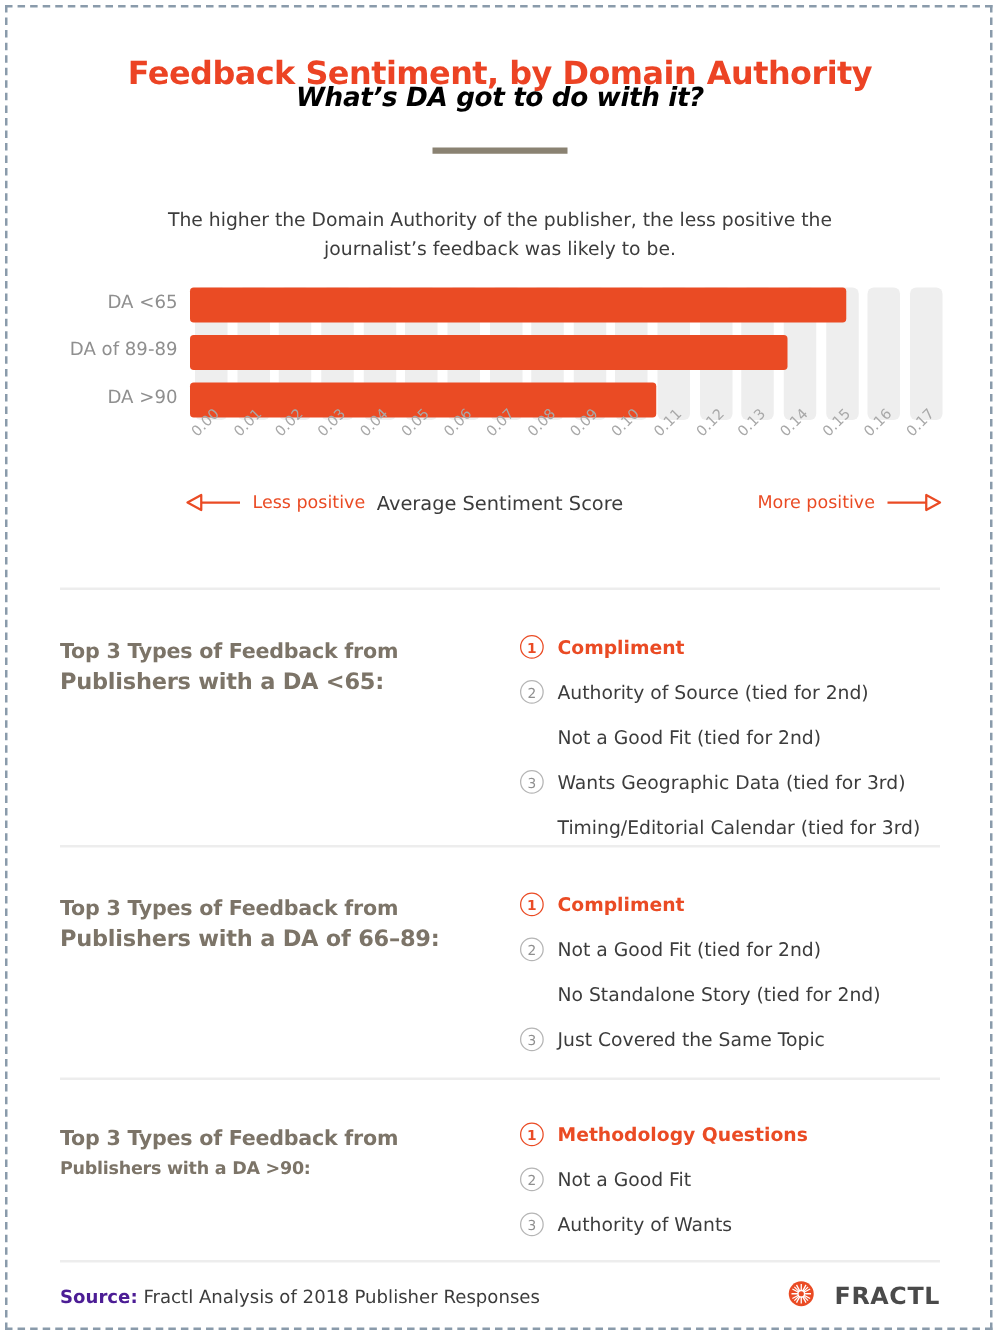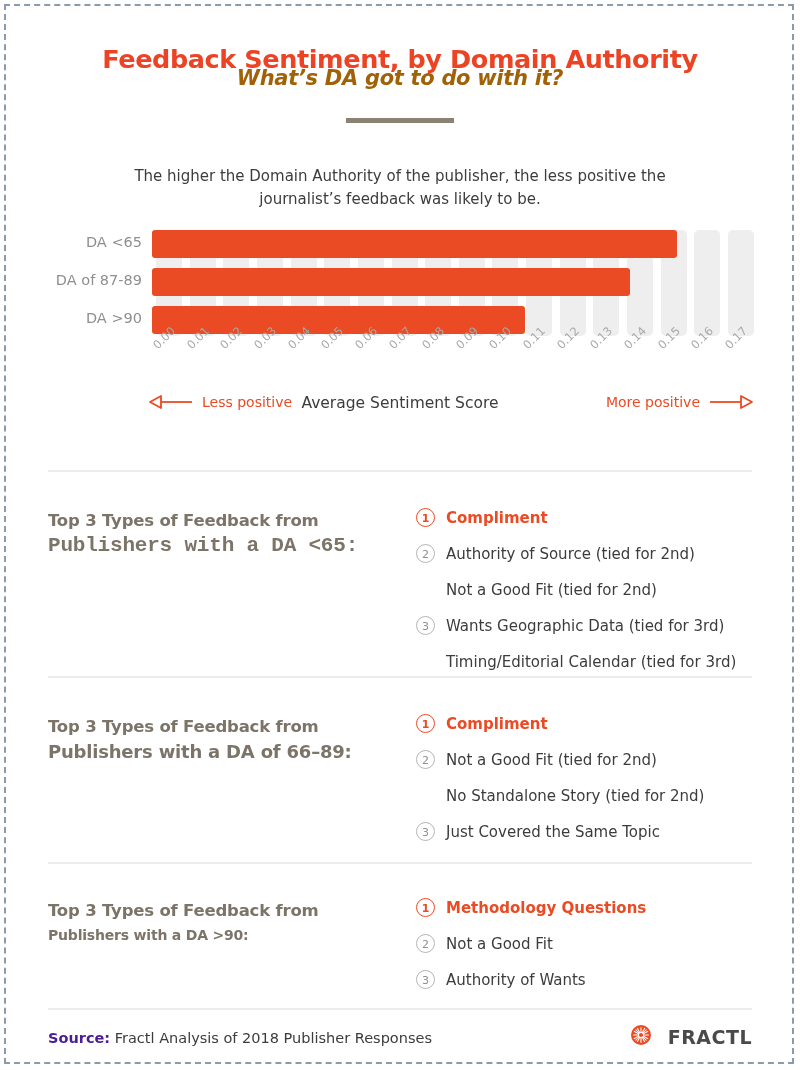--- a/index.html
+++ b/index.html
@@ -30,21 +30,21 @@
     text-align:center;
     font-family:"DejaVu Sans", sans-serif;
     font-size:25.5px;font-weight:bold;
     color:#ec4324;
     letter-spacing:-0.4px;
   }
   .subtitle{
     position:absolute;left:0;top:58px;width:784px;
     text-align:center;
     font-size:21px;font-style:italic;font-weight:bold;
-    color:#a16207;
+    color:#000000;
     letter-spacing:-0.3px;
   }
   .title-rule{
     position:absolute;left:338px;top:110px;
     width:108px;height:5px;background:#8a8272;
   }
   .lede{
     position:absolute;left:112px;top:157px;width:560px;
     text-align:center;
     font-size:15px;color:#3c3c3c;line-height:23px;
@@ -182,21 +182,21 @@
         <div class="colband" style="left: 340.471px;"></div>
         <div class="colband" style="left: 374.118px;"></div>
         <div class="colband" style="left: 407.765px;"></div>
         <div class="colband" style="left: 441.412px;"></div>
         <div class="colband" style="left: 475.059px;"></div>
         <div class="colband" style="left: 508.706px;"></div>
         <div class="colband" style="left: 542.353px;"></div>
         <div class="colband" style="left: 576px;"></div>
         <div class="cat-label" style="top: 4px; right: 582px;">DA &lt;65</div>
         <div class="bar" title="DA &lt;65: 0.156" style="left: 0px; top: 0px; width: 524.894px; background: rgb(234, 75, 36);"></div>
-        <div class="cat-label" style="top: 42px; right: 582px;">DA of 87-89</div>
+        <div class="cat-label" style="top: 42px; right: 582px;">DA of 89-89</div>
         <div class="bar" title="DA of 66-89: 0.142" style="left: 0px; top: 38px; width: 477.788px; background: rgb(234, 75, 36);"></div>
         <div class="cat-label" style="top: 80px; right: 582px; padding-left: 20px;">DA &gt;90</div>
         <div class="bar" title="DA &gt;90: 0.111" style="left: 0px; top: 76px; width: 373.482px; background: rgb(234, 75, 36);"></div>
       </div>
     <div class="ticks" id="tick-row">
         <span class="tick" style="left: -2px;">0.00</span>
         <span class="tick" style="left: 31.6471px;">0.01</span>
         <span class="tick" style="left: 65.2941px;">0.02</span>
         <span class="tick" style="left: 98.9412px;">0.03</span>
         <span class="tick" style="left: 132.588px;">0.04</span>
@@ -235,21 +235,21 @@
           <polygon points="44,8 33,2 33,14" fill="none" stroke="#ea4b24" stroke-width="1.8" stroke-linejoin="round"></polygon>
         </svg>
       </span>
     </div>
   </div>
 
   <div class="divider" style="top:462px"></div>
   <div class="block" id="block-0" style="top:500px">
       <div class="block-head">
         <div>Top 3 Types of Feedback from</div>
-        <div style="font-size: 21px; font-family: Liberation Mono, monospace;">Publishers with a DA &lt;65:</div>
+        <div style="font-size: 18px;">Publishers with a DA &lt;65:</div>
       </div>
       <div class="block-list">
         <div class="li first"><span class="num accent">1</span><span>Compliment</span></div>
         <div class="li"><span class="num">2</span><span>Authority of Source (tied for 2nd)</span></div>
         <div class="li"><span class="num blank"></span><span>Not a Good Fit (tied for 2nd)</span></div>
         <div class="li"><span class="num">3</span><span>Wants Geographic Data (tied for 3rd)</span></div>
         <div class="li"><span class="num blank"></span><span>Timing/Editorial Calendar (tied for 3rd)</span></div>
       </div>
     </div>
 

